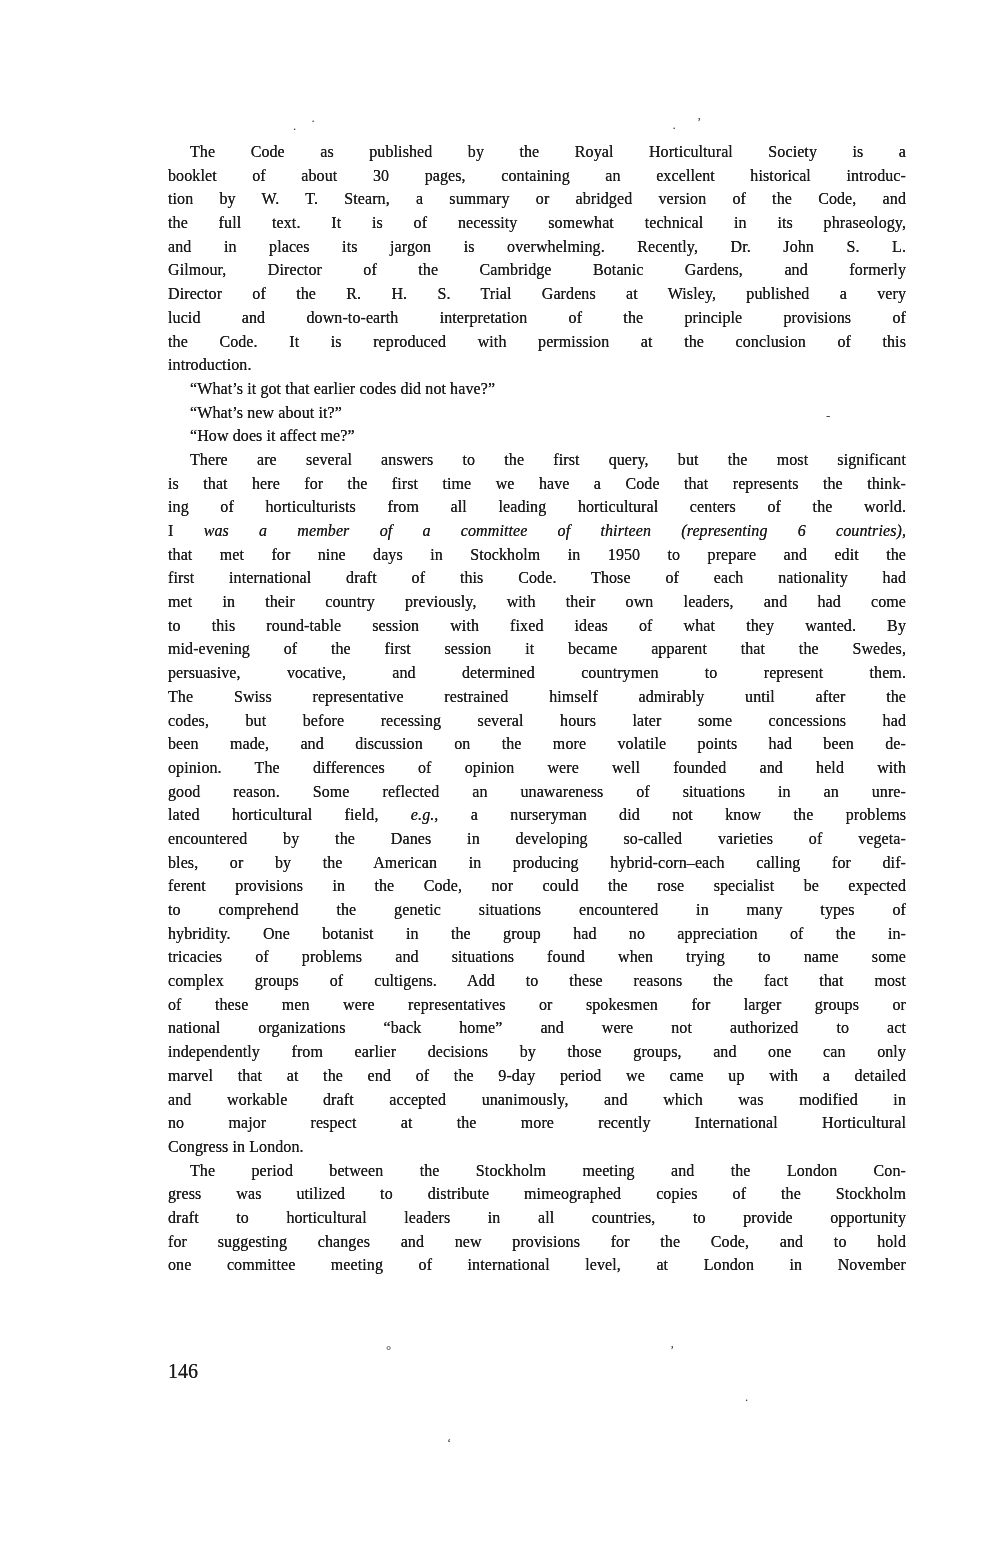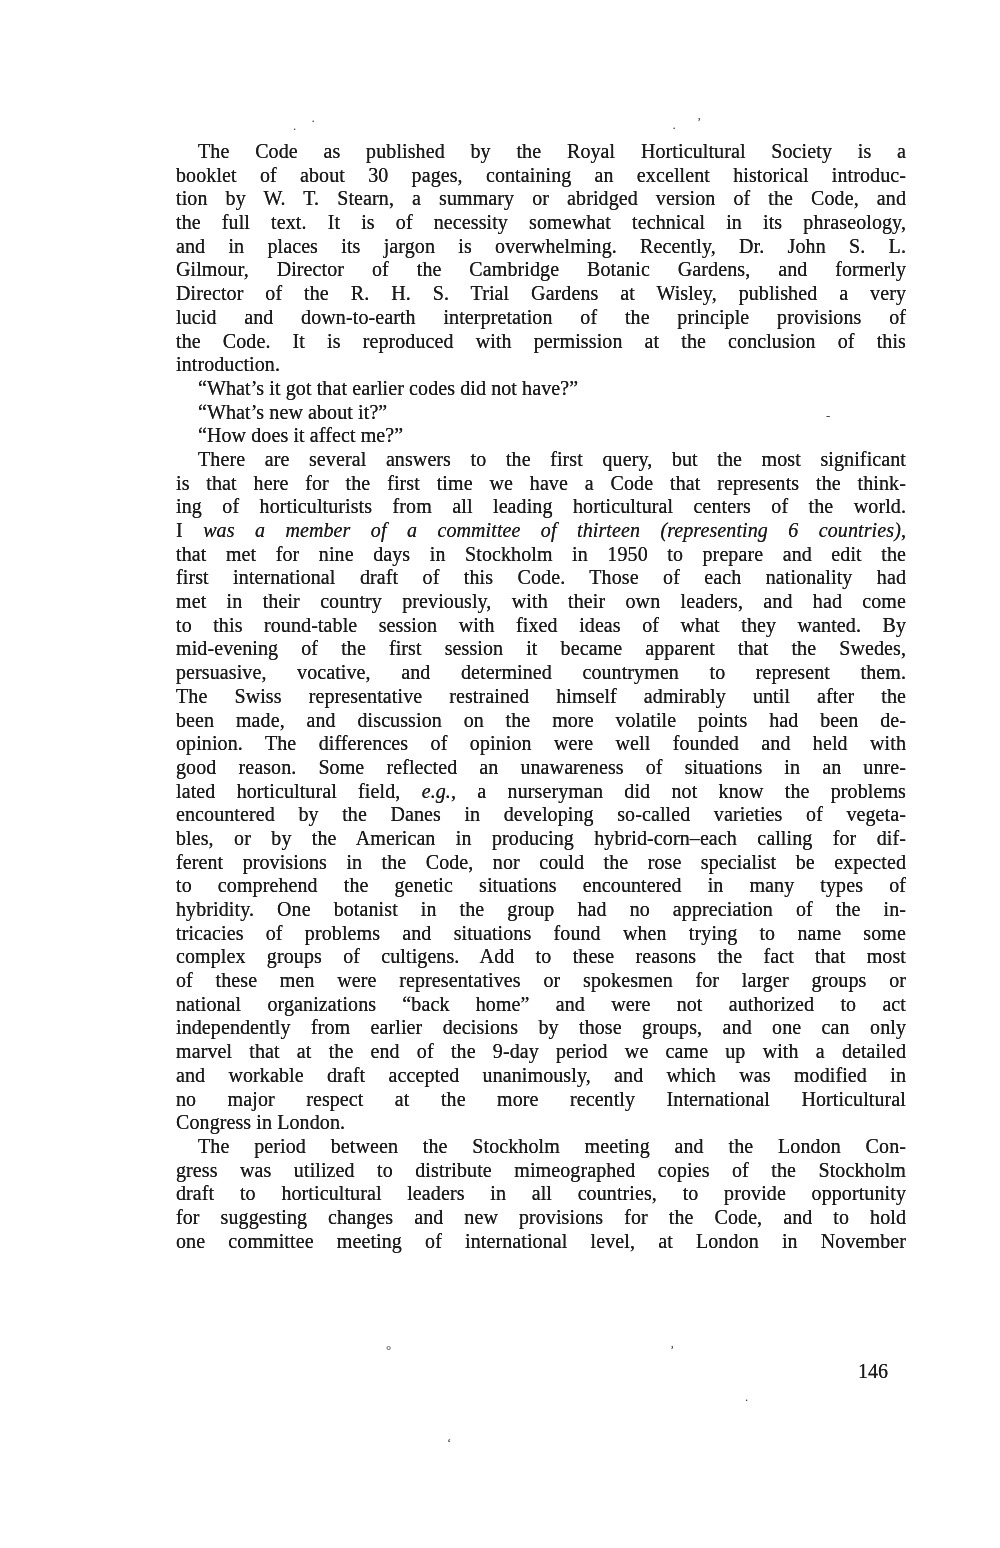--- a/index.html
+++ b/index.html
@@ -13,37 +13,36 @@
   .page{
     position:absolute;inset:0;
     background:#ffffff;
   }
   .text-block{
     position:absolute;
     left:168px;top:140px;width:738px;
     color:#1c1c1c;
   }
   .line{
-    font-size:20px;
+    font-size:16px;
     line-height:23.7px;
     height:23.7px;
     text-align:justify;
     text-align-last:justify;
     white-space:normal;
     text-shadow:0 0 .45px #1c1c1c;
     letter-spacing:.1px;
-    margin-left:8px;
   }
   .line.left{text-align-last:left;}
   .line.indent{text-indent:22px;}
   .it{font-style:italic;}
   .pagenum{
     position:absolute;
     left:168px;top:1360px;width:720px;
-    text-align:right;
+    text-align:left;
     font-size:20px;
     color:#1c1c1c;
     text-shadow:0 0 .45px #1c1c1c;
   }
   .speck{
     position:absolute;
     font-size:13px;
     color:#3a3a3a;
     line-height:10px;
   }
@@ -70,20 +69,21 @@
       <div class="line">is that here for the first time we have a Code that represents the think-</div>
       <div class="line">ing of horticulturists from all leading horticultural centers of the world.</div>
       <div class="line"><span>I </span><span class="it">was a member of a committee of thirteen (representing 6 countries),</span></div>
       <div class="line">that met for nine days in Stockholm in 1950 to prepare and edit the</div>
       <div class="line">first international draft of this Code. Those of each nationality had</div>
       <div class="line">met in their country previously, with their own leaders, and had come</div>
       <div class="line">to this round-table session with fixed ideas of what they wanted. By</div>
       <div class="line">mid-evening of the first session it became apparent that the Swedes,</div>
       <div class="line">persuasive, vocative, and determined countrymen to represent them.</div>
       <div class="line">The Swiss representative restrained himself admirably until after the</div>
+      <div class="line">codes, but before recessing several hours later some concessions had</div>
       <div class="line">been made, and discussion on the more volatile points had been de-</div>
       <div class="line">opinion. The differences of opinion were well founded and held with</div>
       <div class="line">good reason. Some reflected an unawareness of situations in an unre-</div>
       <div class="line"><span>lated horticultural field, </span><span class="it">e.g.,</span><span> a nurseryman did not know the problems</span></div>
       <div class="line">encountered by the Danes in developing so-called varieties of vegeta-</div>
       <div class="line">bles, or by the American in producing hybrid-corn–each calling for dif-</div>
       <div class="line">ferent provisions in the Code, nor could the rose specialist be expected</div>
       <div class="line">to comprehend the genetic situations encountered in many types of</div>
       <div class="line">hybridity. One botanist in the group had no appreciation of the in-</div>
       <div class="line">tricacies of problems and situations found when trying to name some</div>

